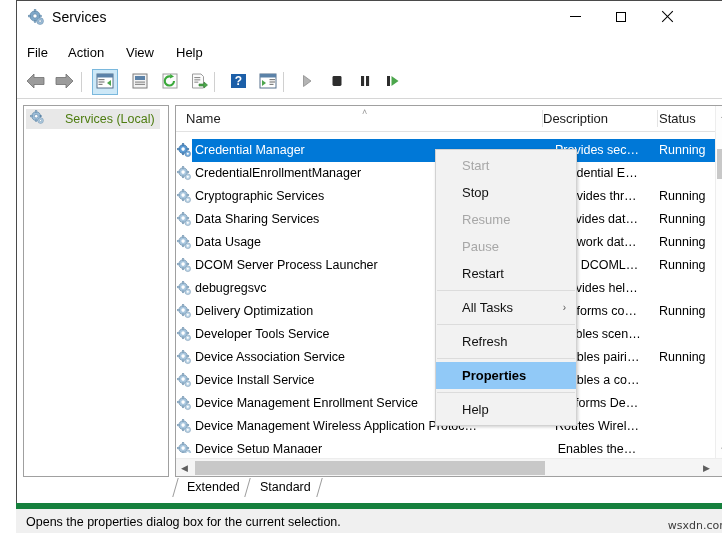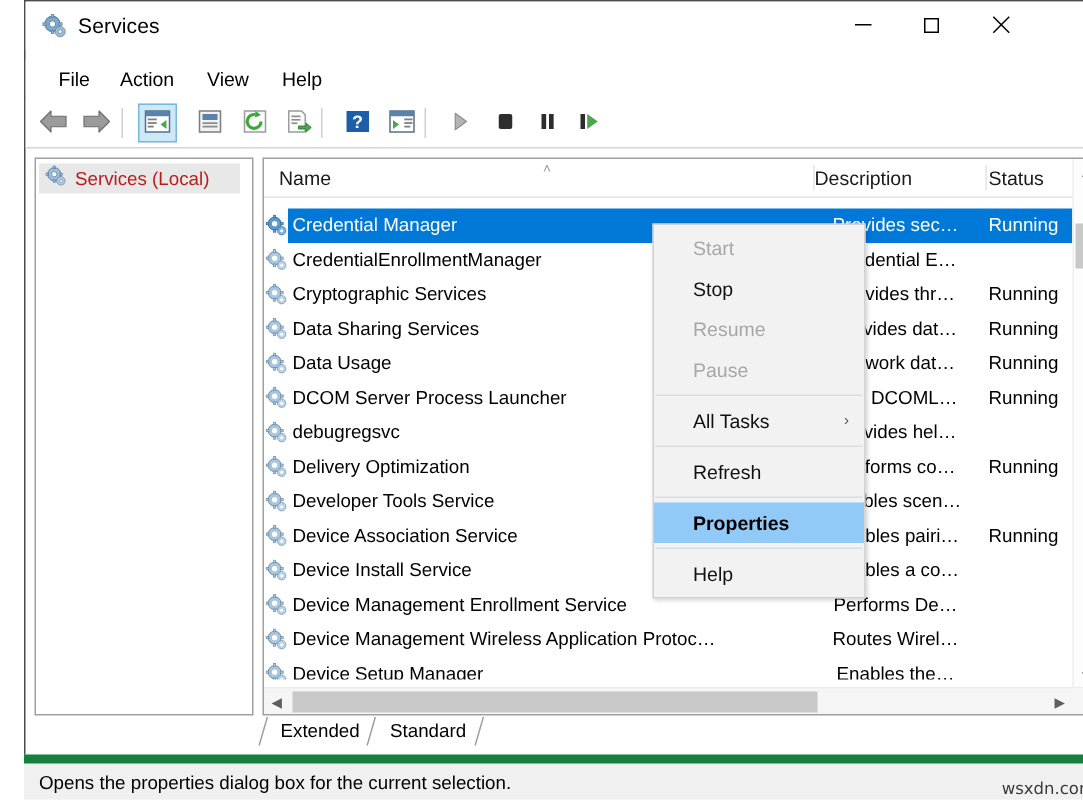--- a/index.html
+++ b/index.html
@@ -103,21 +103,20 @@
     background: #ffffff;
   }
   .menu-item {
     position: absolute;
     top: 3px;
     font-size: 13px;
     color: #000;
     padding: 2px 6px;
     line-height: 16px;
     white-space: nowrap;
-    margin-left: 12px;
   }
 
   
   .toolbar {
     position: absolute;
     left: 0; top: 65px;
     width: 100%;
     height: 32px;
     background: #ffffff;
     border-bottom: 1px solid #d6d6d6;
@@ -156,22 +155,22 @@
     left: 2px; top: 3px;
     width: 134px; height: 20px;
     background: #e8e8e8;
     display: flex;
     align-items: center;
     padding-left: 4px;
     box-sizing: border-box;
   }
   .tree-node-label {
     font-size: 12.5px;
-    color: #b91c1c;
-    margin-left: 5px;
+    color: #4d7c0f;
+    margin-left: 20px;
   }
 
   .right-panel {
     position: absolute;
     left: 158px; top: 104px;
     width: 558px; height: 372px;
     background: #ffffff;
     border: 1px solid #a0a0a0;
     box-sizing: border-box;
     overflow: hidden;
@@ -931,20 +930,21 @@
       <div class="tab-slash" style="left:72px"></div>
       <span class="tab" style="left:85px">Standard</span>
       <div class="tab-slash" style="left:144px"></div>
     </div>
 
     <div class="ctxmenu">
       <div class="ctx-item disabled">Start</div>
       <div class="ctx-item">Stop</div>
       <div class="ctx-item disabled">Resume</div>
       <div class="ctx-item disabled">Pause</div>
+      <div class="ctx-item">Restart</div>
 
       <div class="ctx-sep"></div>
 
       <div class="ctx-item">
         <span>All Tasks</span>
         <span class="ctx-sub-arrow">›</span>
       </div>
 
       <div class="ctx-sep"></div>
 

